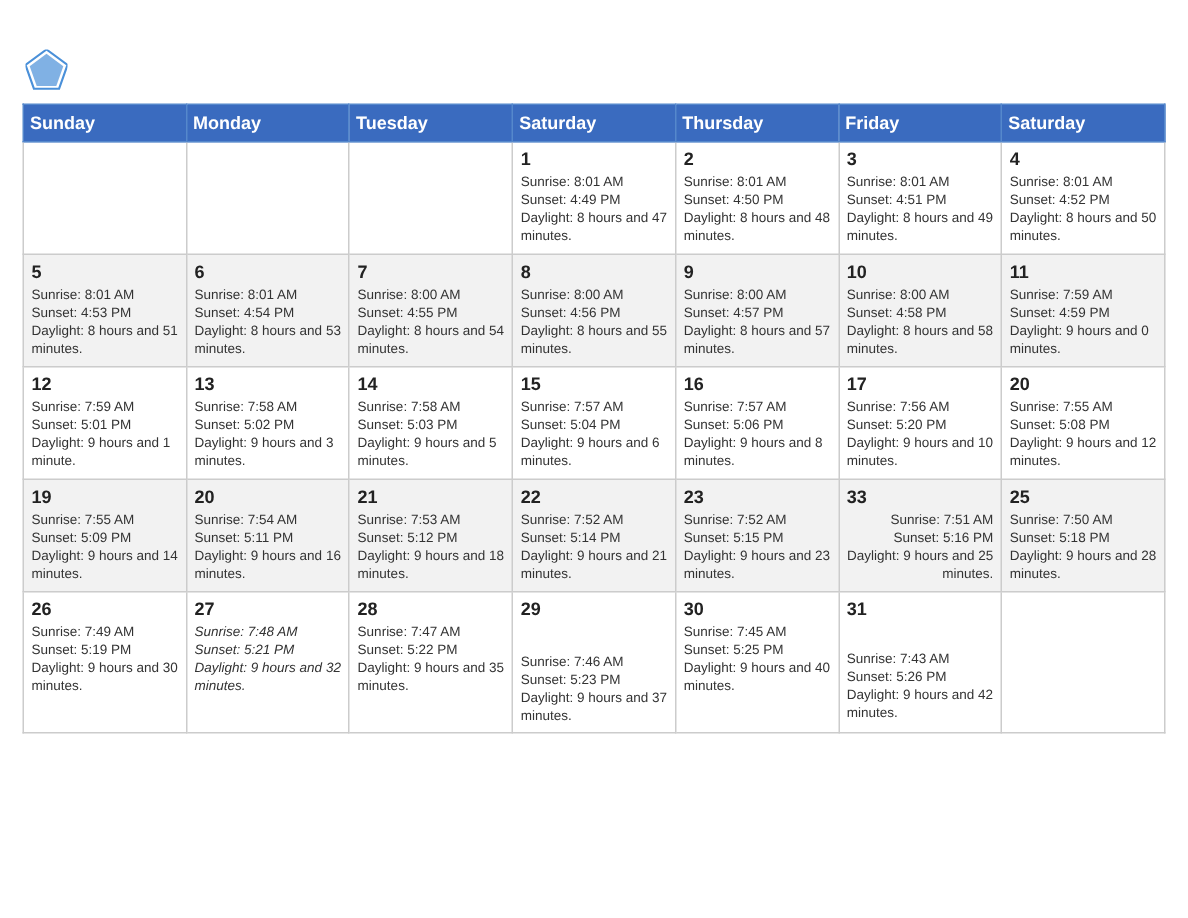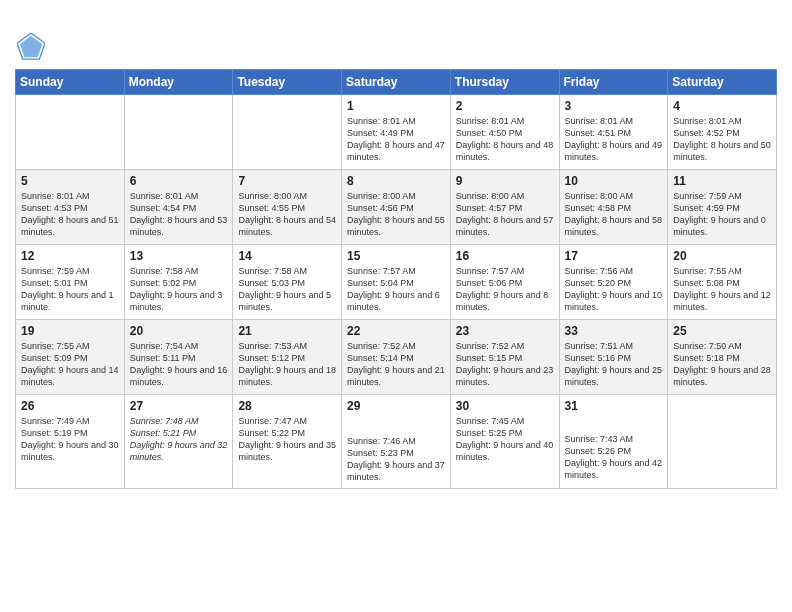--- a/index.html
+++ b/index.html
@@ -272,21 +272,21 @@
 Daylight: 9 hours and 21 minutes.</div>
           </td>
           <td>
             <div class="day-num">23</div>
             <div class="day-info" style="white-space: pre-line;">Sunrise: 7:52 AM
 Sunset: 5:15 PM
 Daylight: 9 hours and 23 minutes.</div>
           </td>
           <td>
             <div class="day-num">33</div>
-            <div class="day-info" style="white-space: pre-line;">Sunrise: 7:51 AM
+            <div class="day-info" style="white-space: pre-line; text-align: right;">Sunrise: 7:51 AM
 Sunset: 5:16 PM
 Daylight: 9 hours and 25 minutes.</div>
           </td>
           <td>
             <div class="day-num">25</div>
             <div class="day-info" style="white-space: pre-line;">Sunrise: 7:50 AM
 Sunset: 5:18 PM
 Daylight: 9 hours and 28 minutes.</div>
           </td>
         </tr>

